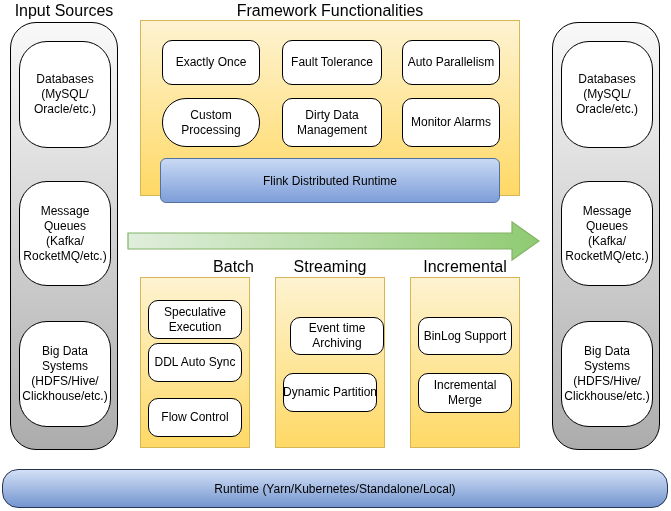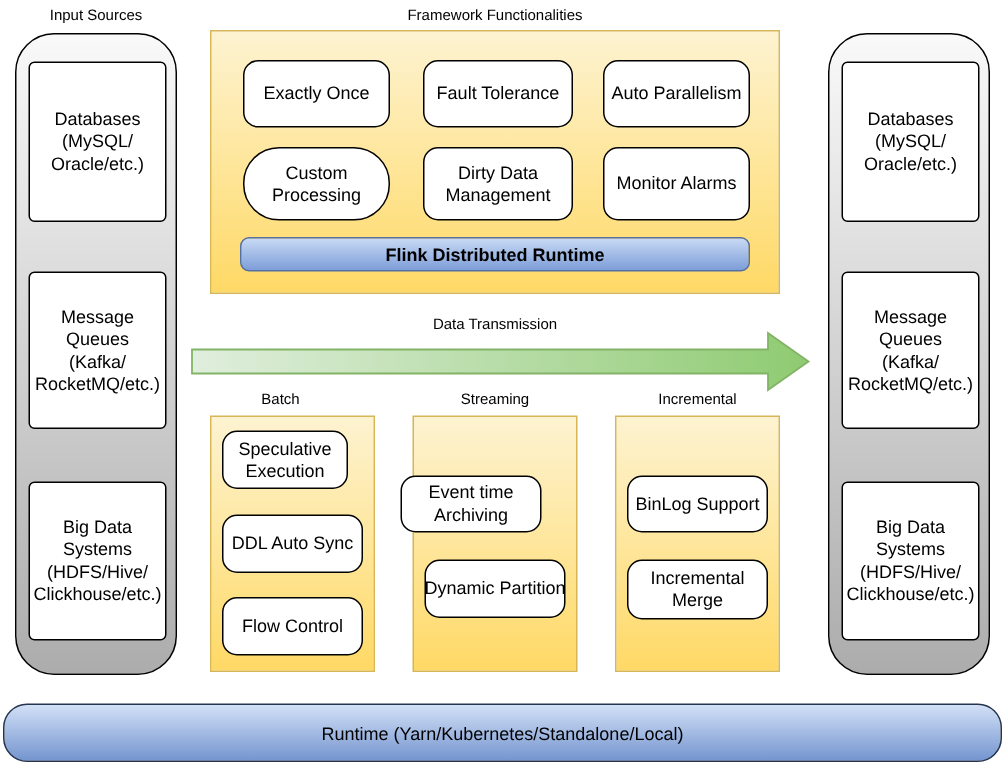--- a/index.html
+++ b/index.html
@@ -2,36 +2,36 @@
 <html><head>
 <meta charset="utf-8">
 <style>
   html,body { margin:0; padding:0; background:#fff; }
   .stage {
     position:relative; width:671px; height:511px;
     background:#ffffff; overflow:hidden;
     font-family:"Liberation Sans", sans-serif; color:#000;
   }
   .ctitle {
-    position:absolute; text-align:center; font-size:10px; line-height:16px;
+    position:absolute; text-align:center; font-size:16px; line-height:16px;
     white-space:pre;
   }
   .graycol {
     position:absolute; top:22px; width:108px; height:428px;
     border:1px solid #000; border-radius:26px;
     background:linear-gradient(180deg,#f9f9f9 0%,#acacac 100%);
     box-sizing:border-box;
   }
   .wbox {
     position:absolute; background:#ffffff; border:1px solid #000;
     display:flex; align-items:center; justify-content:center;
     text-align:center; white-space:pre; font-size:12px; line-height:15px;
     box-sizing:border-box;
   }
-  .bigbox { width:92px; border-radius:4px; }
+  .bigbox { width:92px; border-radius:28px; }
   .ycontainer {
     position:absolute; box-sizing:border-box;
     border:1px solid #d6b656;
     background:linear-gradient(180deg,#fdf3d1 0%,#ffd966 100%);
   }
   .smallbox { border-radius:10px; }
   .bluebar {
     position:absolute; box-sizing:border-box; border-radius:6px;
     background:linear-gradient(180deg,#c8d9f4 0%,#7e9ed9 100%);
     border:1px solid #54719f;
@@ -66,43 +66,42 @@
   <div class="ctitle" style="left:140px; top:3px; width:380px;">Framework Functionalities</div>
   <div class="ycontainer" style="left:140px; top:20px; width:380px; height:176px;"></div>
   <div class="wbox smallbox" style="left:162px; top:40px; width:98px; height:45px;">Exactly Once</div>
   <div class="wbox smallbox" style="left:282px; top:40px; width:100px; height:45px;">Fault Tolerance</div>
   <div class="wbox smallbox" style="left:402px; top:40px; width:98px; height:45px;">Auto Parallelism</div>
   <div class="wbox smallbox" style="left:162px; top:98px; width:98px; height:49px;border-radius:24px;">Custom
 Processing</div>
   <div class="wbox smallbox" style="left:282px; top:98px; width:100px; height:49px;">Dirty Data
 Management</div>
   <div class="wbox smallbox" style="left:402px; top:98px; width:98px; height:49px;">Monitor Alarms</div>
-  <div class="bluebar" style="left:160px; top:158px; width:340px; height:23px;font-weight:bold;">Flink Distributed Runtime</div>
+  <div class="bluebar" style="left:160px; top:158px; width:340px; height:45px;">Flink Distributed Runtime</div>
 
-  <div class="ctitle" style="left:140px; top:209px; width:380px;">Data Transmission</div>
   <svg class="arrowsvg" style="left:127px; top:220px;" width="414" height="42" viewBox="0 0 414 42">
     <defs>
       <linearGradient id="greenGrad" x1="0" y1="0" x2="1" y2="0">
         <stop offset="0" stop-color="#e0eedd"></stop>
         <stop offset="1" stop-color="#8fcb72"></stop>
       </linearGradient>
     </defs>
     <polygon points="1,13 385,13 385,2 412,21 385,40 385,29 1,29" fill="url(#greenGrad)" stroke="#82b366" stroke-width="1.2"></polygon>
   </svg>
 
-  <div class="ctitle" style="left:132px; top:259px; width:110px;">Batch</div>
+  <div class="ctitle" style="left:144px; top:259px; width:110px;text-align:right;">Batch</div>
   <div class="ycontainer" style="left:140px; top:277px; width:110px; height:171px;"></div>
-  <div class="wbox smallbox" style="left:148px; top:287px; width:84px; height:39px;">Speculative
+  <div class="wbox smallbox" style="left:148px; top:300px; width:94px; height:39px;">Speculative
 Execution</div>
   <div class="wbox smallbox" style="left:148px; top:343px; width:94px; height:39px;">DDL Auto Sync</div>
   <div class="wbox smallbox" style="left:148px; top:398px; width:94px; height:39px;">Flow Control</div>
 
   <div class="ctitle" style="left:275px; top:259px; width:110px;">Streaming</div>
   <div class="ycontainer" style="left:275px; top:277px; width:110px; height:171px;"></div>
-  <div class="wbox smallbox" style="left:267px; top:317px; width:94px; height:38px;">Event time
+  <div class="wbox smallbox" style="left:290px; top:317px; width:94px; height:38px;">Event time
 Archiving</div>
   <div class="wbox smallbox" style="left:283px; top:373px; width:94px; height:39px;">Dynamic Partition</div>
 
   <div class="ctitle" style="left:410px; top:259px; width:110px;">Incremental</div>
   <div class="ycontainer" style="left:410px; top:277px; width:110px; height:171px;"></div>
   <div class="wbox smallbox" style="left:418px; top:317px; width:94px; height:38px;">BinLog Support</div>
   <div class="wbox smallbox" style="left:418px; top:373px; width:94px; height:40px;">Incremental
 Merge</div>
 
   <div class="graycol" style="left:552px;"></div>

